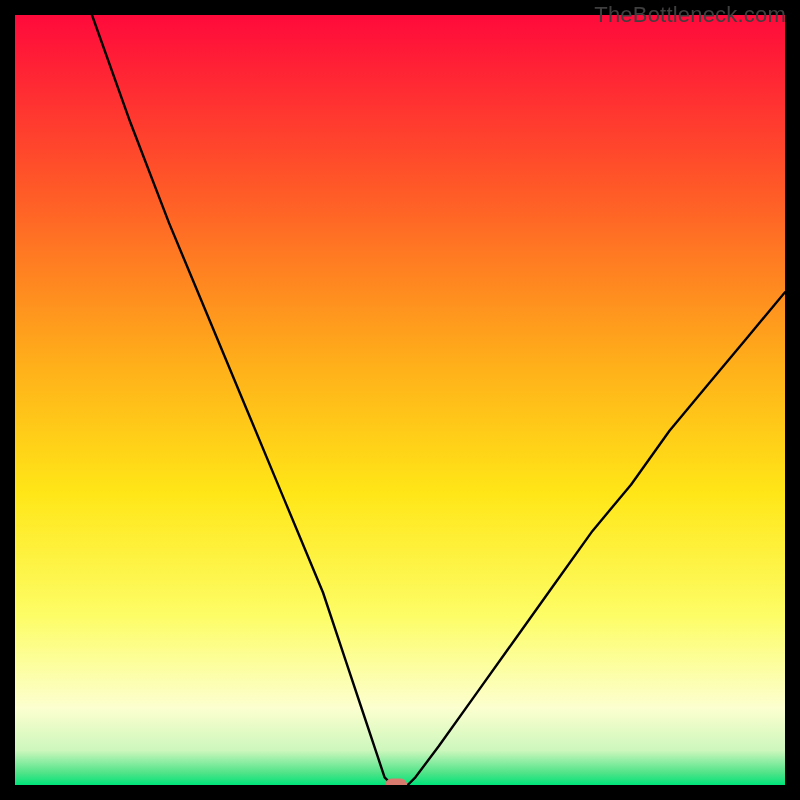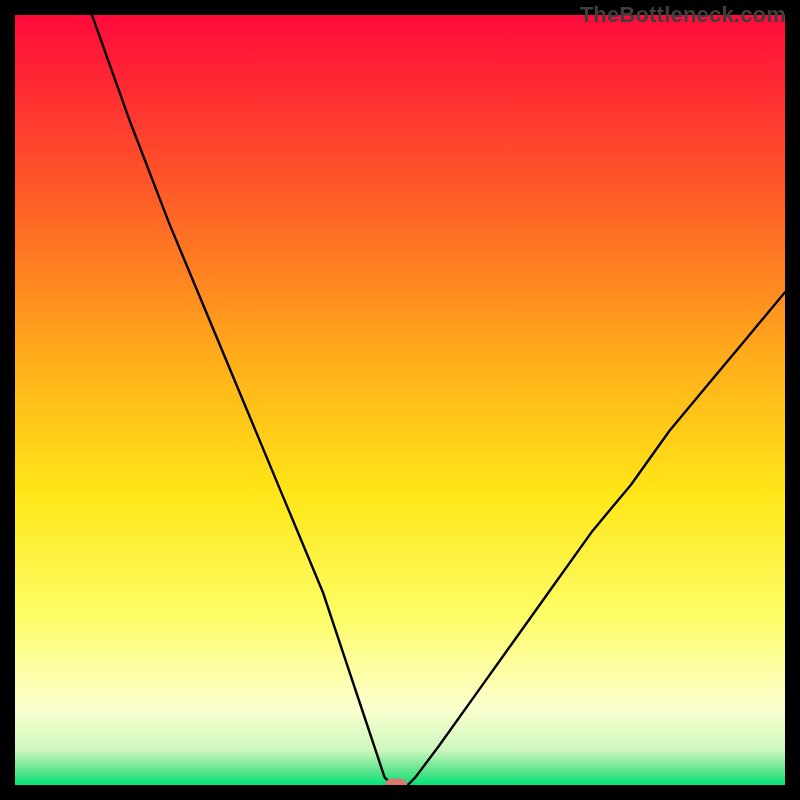--- a/index.html
+++ b/index.html
@@ -23,21 +23,21 @@
     top: 15px;
     width: 770px;
     height: 770px;
   }
   .watermark {
     position: absolute;
     top: 2px;
     right: 14px;
     color: #3f3f3f;
     font-size: 22px;
-    font-weight: 700;
+    font-weight: 400;
     letter-spacing: 0.2px;
     z-index: 20;
   }
   svg { display: block; }
 </style>
 </head>
 <body>
 
 <div class="frame">
   <div class="watermark">TheBottleneck.com</div>

